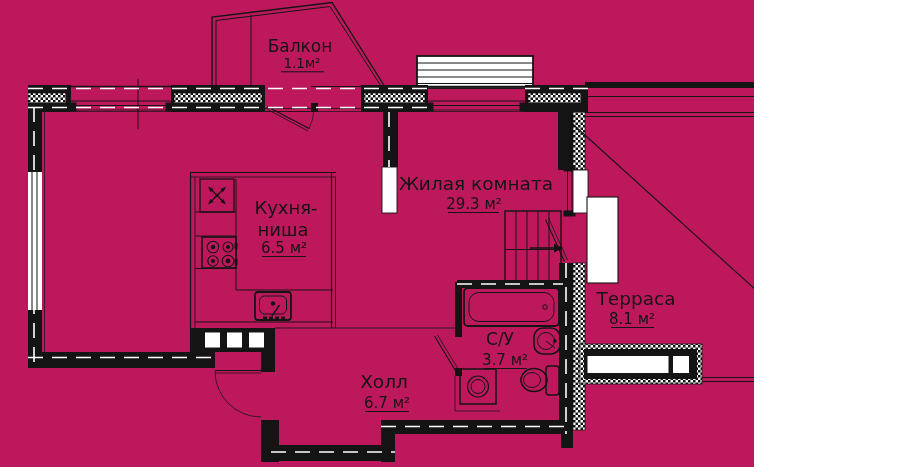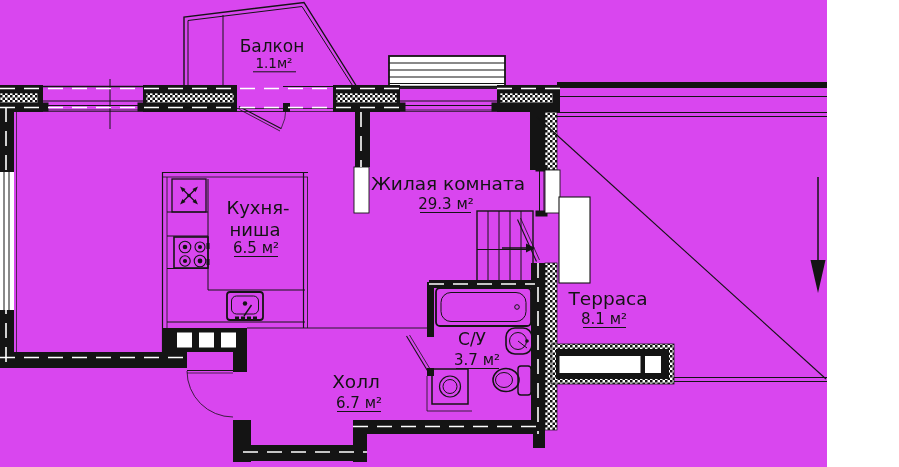--- a/index.html
+++ b/index.html
@@ -1,16 +1,16 @@
 <!DOCTYPE html>
 <html><head>
 <meta charset="utf-8">
 <style>
   html,body{margin:0;padding:0;background:#ffffff;}
-  .page{width:827px;height:467px;position:relative;background:#d946ef;overflow:hidden;}
+  .page{width:726px;height:467px;position:relative;background:#be185d;overflow:hidden;padding-left:28px;}
   svg{display:block;}
   text{font-family:"DejaVu Sans","Liberation Sans",sans-serif;fill:#141414;}
   .room-name{font-size:18.5px;}
   .room-area{font-size:15px;}
 </style>
 </head>
 <body>
 
 <div class="page">
 <svg width="899" height="467" viewBox="0 0 899 467">

